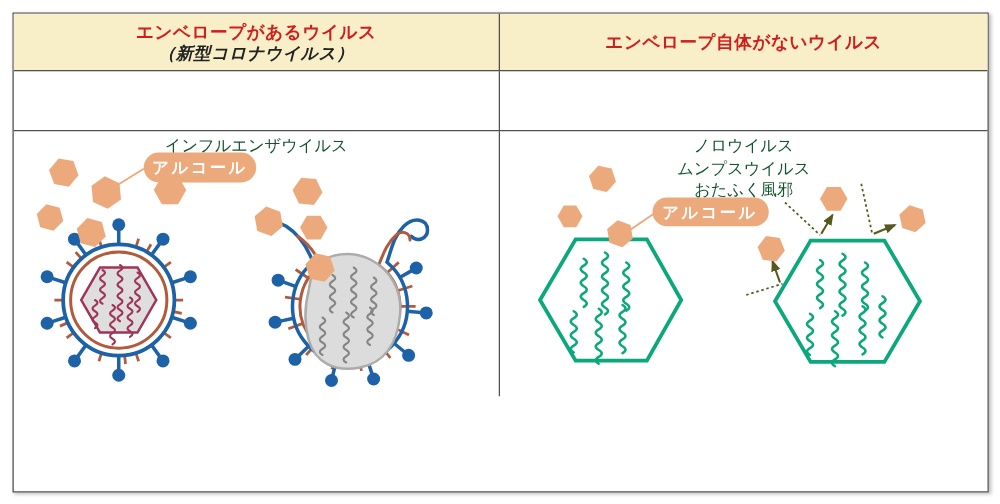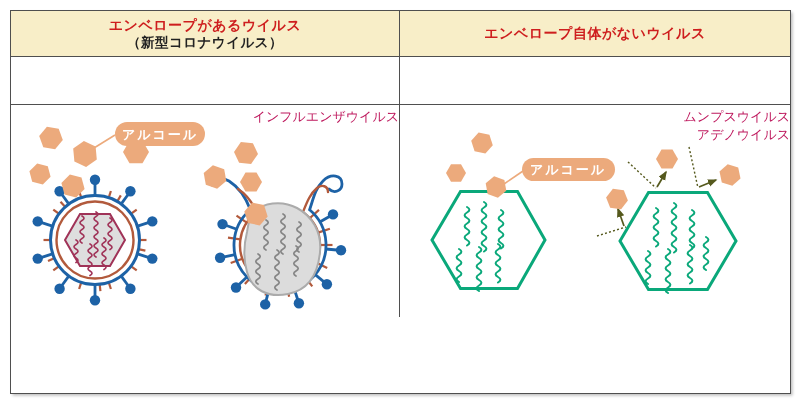--- a/index.html
+++ b/index.html
@@ -11,25 +11,25 @@
   .table{position:absolute;left:10px;top:10px;width:779px;height:382px;
          border:1px solid var(--border-c);box-shadow:1.5px 1.5px 3px rgba(0,0,0,.28);
          display:grid;grid-template-columns:389px 1fr;grid-template-rows:46px 48px 212px 1fr;
          background:#fff;box-sizing:content-box;}
   .cell{box-sizing:border-box;overflow:hidden;}
   .cell.l{border-right:1px solid var(--border-c);}
   .cell.bb{border-bottom:1px solid var(--border-c);}
   .cell.header{background:var(--header-bg);display:flex;flex-direction:column;
                align-items:center;justify-content:center;line-height:1.3;}
   .hdr-title{color:var(--header-red);font-weight:bold;font-size:14px;letter-spacing:.5px;}
-  .hdr-sub{color:var(--text-dark);font-weight:bold;font-size:13.5px;letter-spacing:.5px;}
+  .hdr-sub{color:var(--text-dark);font-weight:bold;font-size:13.5px;letter-spacing:.5px;font-style:italic;}
   .hdr-sub:empty{display:none;}
   .cell.desc{font-size:13px;color:var(--text-dark);padding:5px 6px;line-height:1.55;
              white-space:pre-line;font-weight:500;}
-  .cell.list{text-align:right;font-size:13px;color:#be185d;padding-top:3px;line-height:17.5px;
+  .cell.list{text-align:center;font-size:13px;color:#14532d;padding-top:3px;line-height:17.5px;
              font-weight:500;}
   .list-line{white-space:nowrap;}
   #illus{position:absolute;left:0;top:0;width:800px;height:403px;pointer-events:none;}
   .pill-text{font-family:"Liberation Sans","DejaVu Sans",sans-serif;font-size:13px;
              font-weight:bold;letter-spacing:2px;}
 </style>
 </head>
 <body>
 
 <div class="page">
@@ -45,22 +45,23 @@
     </div>
 
 
     <div class="cell l bb"></div>
     <div class="cell bb"></div>
 
     <div class="cell l list">
         <div class="list-line">インフルエンザウイルス</div>
       </div>
     <div class="cell list">
+        <div class="list-line">ノロウイルス</div>
         <div class="list-line">ムンプスウイルス</div>
-        <div class="list-line">アデノウイルス</div>
+        <div class="list-line">おたふく風邪</div>
       </div>
   </div>
 
   <svg id="illus" viewBox="0 0 800 403" xmlns="http://www.w3.org/2000/svg">
     <defs>
       <marker id="ah" markerWidth="11" markerHeight="9" refX="8" refY="3.8" orient="auto" markerUnits="userSpaceOnUse">
         <path d="M0,0 L9.5,3.8 L0,7.6 Z" fill="#55591d"></path>
       </marker>
     </defs>
     <g id="deco">

